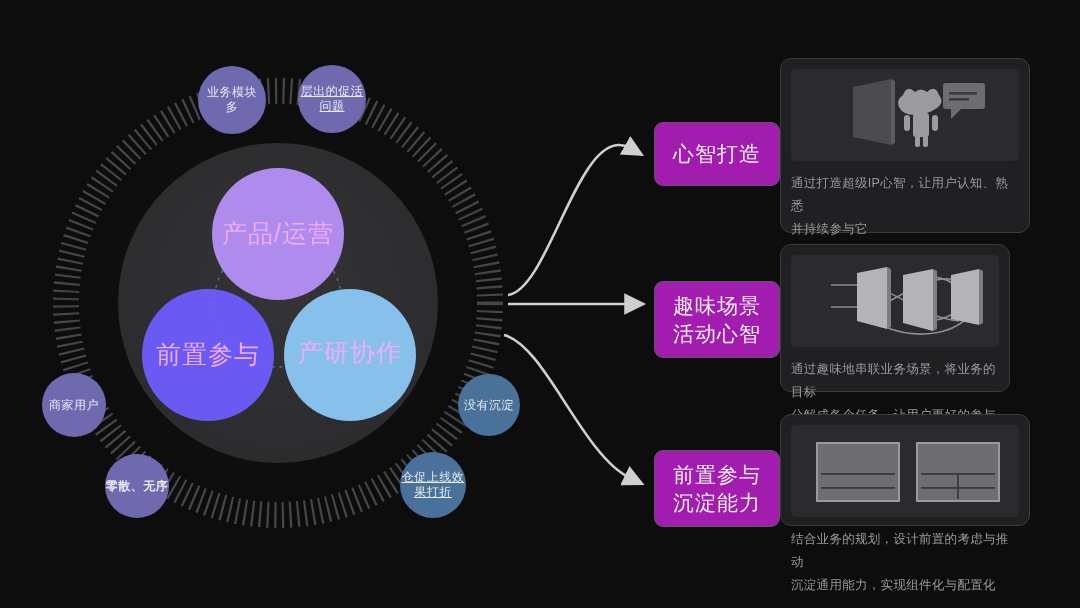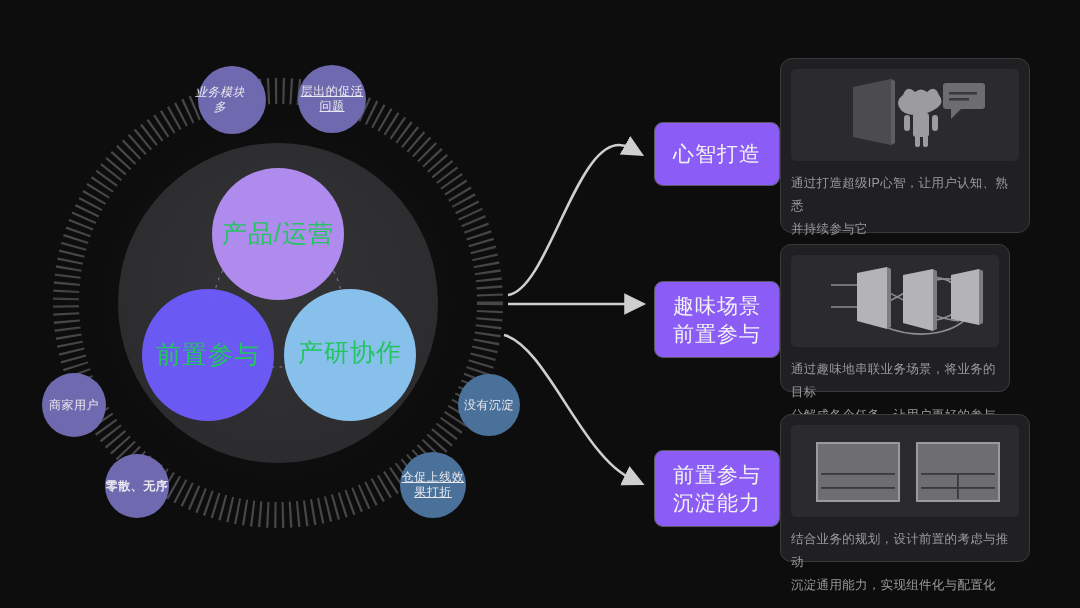--- a/index.html
+++ b/index.html
@@ -11,34 +11,34 @@
   }
   #stage{position:absolute;inset:0;}
 
   
   #diagram{position:absolute;left:0;top:0;width:640px;height:608px;}
   #diagram svg{position:absolute;left:0;top:0;}
 
   .node-label{
     position:absolute;
     display:flex;align-items:center;justify-content:center;
-    text-align:center;color:#22c55e;
+    text-align:center;color:#f0abfc;
     pointer-events:none;line-height:1.25;
   }
   .main-label{font-size:25px;letter-spacing:1px;}
   .bubble-label{font-size:12px;color:#e9e9ef;letter-spacing:.5px;}
 
   
   #right{position:absolute;left:640px;top:0;width:440px;height:608px;}
 
   .tag{
     position:absolute;
     border:1px solid #5a5a5e;
     border-radius:9px;
-    background:#8b5cf6;
+    background:#a21caf;
     display:flex;align-items:center;justify-content:center;
     color:#f2f2f4;text-align:center;line-height:1.3;
     font-size:21px;letter-spacing:1px;
   }
 
   .card{
     position:absolute;
     border:1px solid #3a3a3d;
     border-radius:11px;
     background:#202022;
@@ -113,21 +113,21 @@
       </g>
       <g>
         <circle cx="433" cy="485" r="33" fill="#4a7199"></circle>
       </g>
     </svg>
 
     <div class="node-label main-label" style="left:212px;top:218px;width:132px;height:32px;">产品/运营</div>
     <div class="node-label main-label" style="left:142px;top:339px;width:132px;height:32px;">前置参与</div>
     <div class="node-label main-label" style="left:284px;top:339px;width:132px;height:32px;font-family:Liberation Mono, monospace;">产研协作</div>
 
-    <div class="node-label bubble-label" style="left:184px;top:80px;width:72px;height:40px;white-space:pre-line;font-style:italic;">业务模块
+    <div class="node-label bubble-label" style="left:196px;top:80px;width:72px;height:40px;white-space:pre-line;">业务模块
 多</div>
     <div class="node-label bubble-label" style="left:296px;top:79px;width:72px;height:40px;white-space:pre-line;text-decoration:underline;">层出的促活
 问题</div>
     <div class="node-label bubble-label" style="left:38px;top:393px;width:72px;height:24px;white-space:pre-line;">商家用户</div>
     <div class="node-label bubble-label" style="left:97px;top:474px;width:80px;height:24px;white-space:pre-line;font-weight:bold;">零散、无序</div>
     <div class="node-label bubble-label" style="left:453px;top:393px;width:72px;height:24px;white-space:pre-line;">没有沉淀</div>
     <div class="node-label bubble-label" style="left:397px;top:465px;width:72px;height:40px;white-space:pre-line;text-decoration:underline;">仓促上线效
 果打折</div>
   </div>
 
@@ -140,26 +140,26 @@
     <path d="M18,295 C60,290 90,120 140,148" fill="none" stroke="#cfcfcf" stroke-width="2.6" marker-end="url(#ah)" transform="translate(0,0)"></path>
     <path d="M18,304 L140,304" fill="none" stroke="#cfcfcf" stroke-width="2.6" marker-end="url(#ah)"></path>
     <path d="M14,335 C55,345 92,455 140,478" fill="none" stroke="#cfcfcf" stroke-width="2.6" marker-end="url(#ah)"></path>
   </svg>
 
   <div id="right">
 
     <div class="tag" style="left:14px;top:122px;width:124px;height:62px;white-space:pre-line;">心智打造</div>
 
     <div class="tag" style="left:14px;top:281px;width:124px;height:75px;white-space:pre-line;">趣味场景
-前置参与</div>
+活动心智</div>
 
     <div class="tag" style="left:14px;top:450px;width:124px;height:75px;white-space:pre-line;">前置参与
 沉淀能力</div>
 
-    <div class="card" style="left:140px;top:58px;width:250px;height:175px;border-radius:12px;">
+    <div class="card" style="left:140px;top:58px;width:250px;height:175px;">
       <div class="card-art">
         <svg width="230" height="92" viewBox="0 0 230 92">
           <path d="M62,18 L100,10 L100,76 L62,68 Z" fill="#4c4c4f"></path>
           <path d="M100,10 L100,76 L104,74 L104,12 Z" fill="#5e5e62"></path>
           <g fill="#9c9c9f">
             <path d="M112,26 q4,-11 12,-3 q6,-5 12,0 q8,-8 12,3 q6,7 -2,13 q-10,7 -22,7 q-12,0 -16,-8 q-3,-7 4,-12 Z"></path>
             <rect x="122" y="44" width="16" height="24" rx="3"></rect>
             <rect x="124" y="66" width="5" height="12" rx="2"></rect>
             <rect x="132" y="66" width="5" height="12" rx="2"></rect>
             <rect x="113" y="46" width="6" height="16" rx="3"></rect>
@@ -196,21 +196,21 @@
             <path d="M142,14 L142,76 L146,74 L146,16 Z" fill="#7e7e82"></path>
             <path d="M160,20 L188,14 L188,70 L160,64 Z"></path>
             <path d="M188,14 L188,70 L192,68 L192,16 Z" fill="#7e7e82"></path>
           </g>
         </svg>
       </div>
       <div class="card-desc" style="white-space:pre-line;">通过趣味地串联业务场景，将业务的目标
 分解成各个任务，让用户更好的参与互动</div>
     </div>
 
-    <div class="card" style="left:140px;top:414px;width:250px;height:148px;">
+    <div class="card" style="left:140px;top:414px;width:250px;height:112px;">
       <div class="card-art">
         <svg width="230" height="92" viewBox="0 0 230 92">
           <g>
             <rect x="26" y="18" width="82" height="58" fill="#6e6e71" stroke="#9a9a9d" stroke-width="2"></rect>
             <rect x="30" y="48" width="74" height="1.8" fill="#3a3a3c"></rect>
             <rect x="30" y="62" width="74" height="1.8" fill="#3a3a3c"></rect>
           </g>
           <g>
             <rect x="126" y="18" width="82" height="58" fill="#6e6e71" stroke="#9a9a9d" stroke-width="2"></rect>
             <rect x="130" y="48" width="74" height="1.8" fill="#3a3a3c"></rect>

